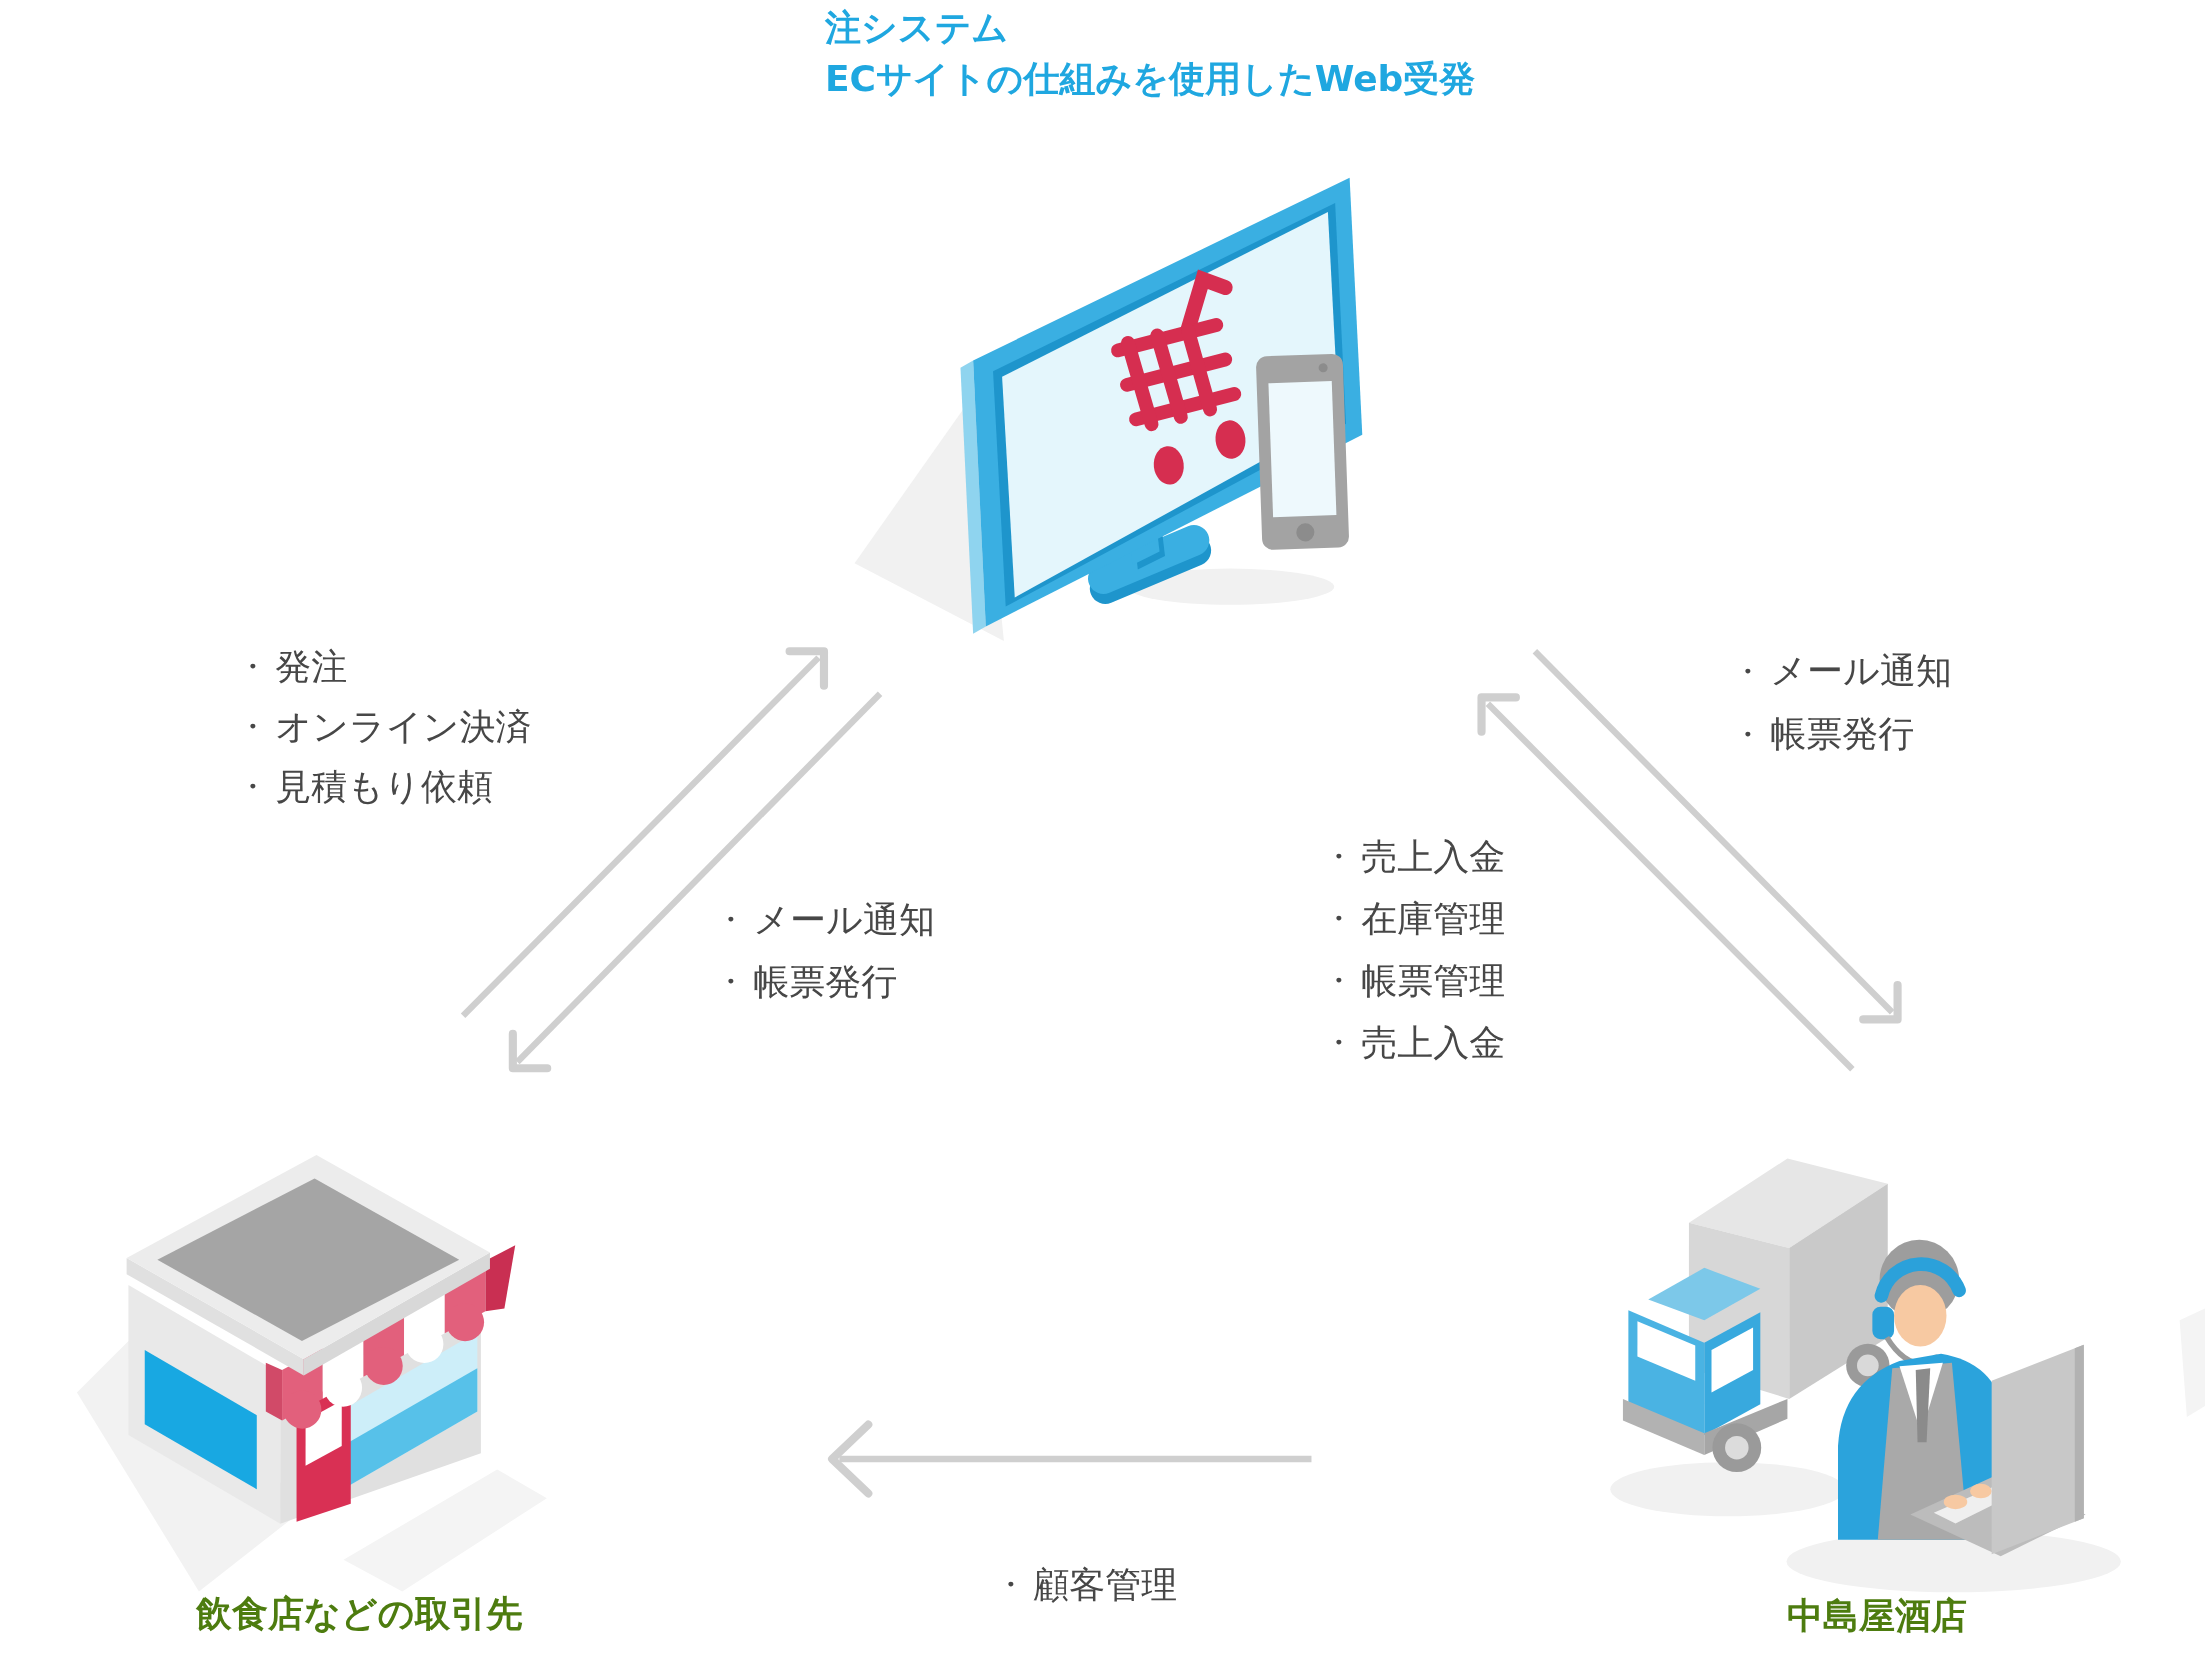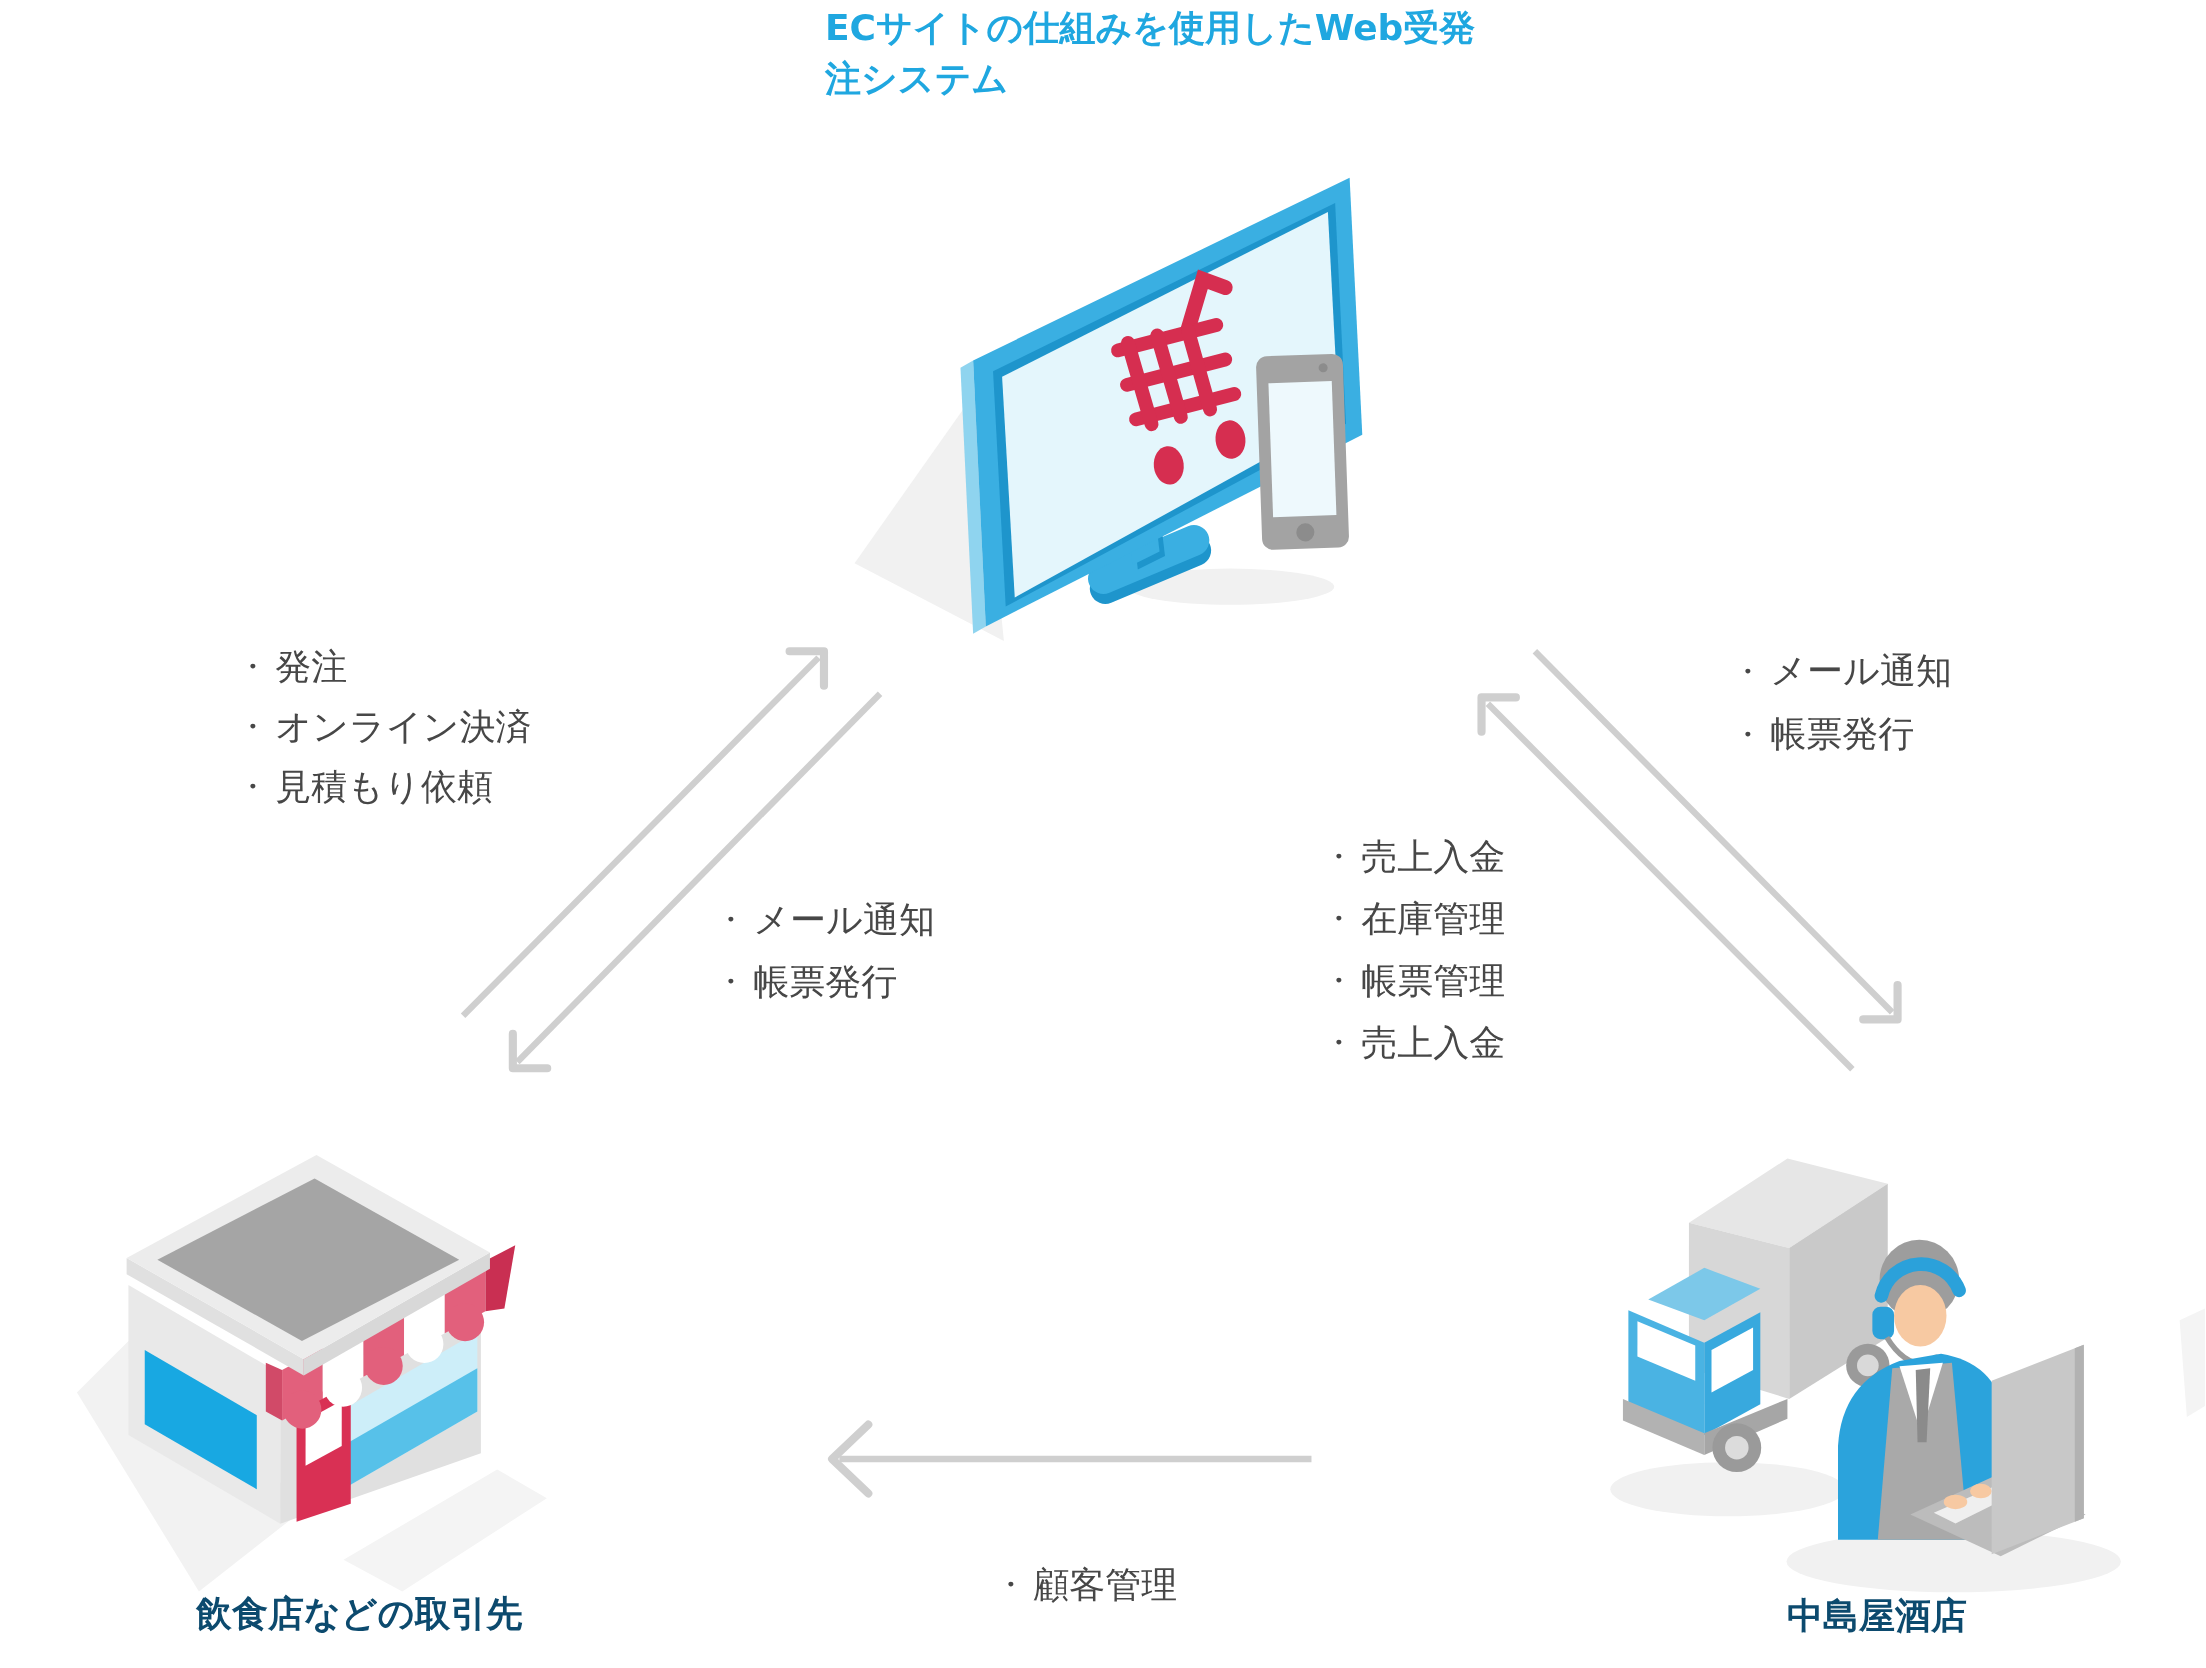--- a/index.html
+++ b/index.html
@@ -1,37 +1,37 @@
 <!DOCTYPE html>
 <html style="font-size:14.5px"><head>
 <meta charset="utf-8">
 <style>
   html,body{margin:0;padding:0;background:#fff;}
   .canvas{position:relative;width:2206px;height:1668px;background:#ffffff;overflow:hidden;
           font-family:"DejaVu Sans","Liberation Sans",sans-serif;}
   .abs{position:absolute;}
   .title{left:825px;top:1.8px;font-size:36px;font-weight:bold;color:#1fa7e0;line-height:51px;}
   .title span{display:block;}
-  .node-label{font-size:36px;font-weight:bold;color:#0c4a6e;white-space:nowrap;}
+  .node-label{font-size:36px;font-weight:bold;color:#4d7c0f;white-space:nowrap;}
   .label-list{color:#474747;font-size:36px;}
   .label-list .li{display:flex;align-items:center;white-space:nowrap;}
   .label-list .b{font-size:31px;margin-right:7.2px;color:#474747;}
   .lh66 .li{height:60px;}
   .lh68 .li{height:62px;}
   .lh70 .li{height:63px;}
   svg{display:block;}
 </style>
 </head>
 <body>
 
 <div class="canvas">
 
   <div class="abs title">
+    <span>注システム</span>
     <span>ECサイトの仕組みを使用したWeb受発</span>
-    <span>注システム</span>
   </div>
 
   <svg class="abs" style="left:841px;top:154px" width="543" height="507" viewBox="0 0 600 560">
     <polygon points="15,452 152,258 180,538" fill="#f1f1f1"></polygon>
     <ellipse cx="430" cy="478" rx="115" ry="20" fill="#f1f1f1"></ellipse>
     <g>
       <line x1="292" y1="480" x2="392" y2="438" stroke="#1e95cc" stroke-width="34" stroke-linecap="round"></line>
       <line x1="290" y1="469" x2="390" y2="427" stroke="#3aafe2" stroke-width="34" stroke-linecap="round"></line>
       <polygon points="320,392 350,377 358,444 328,459" fill="#1e95cc"></polygon>
       <polygon points="314,387 344,372 352,439 322,454" fill="#3aafe2"></polygon>

